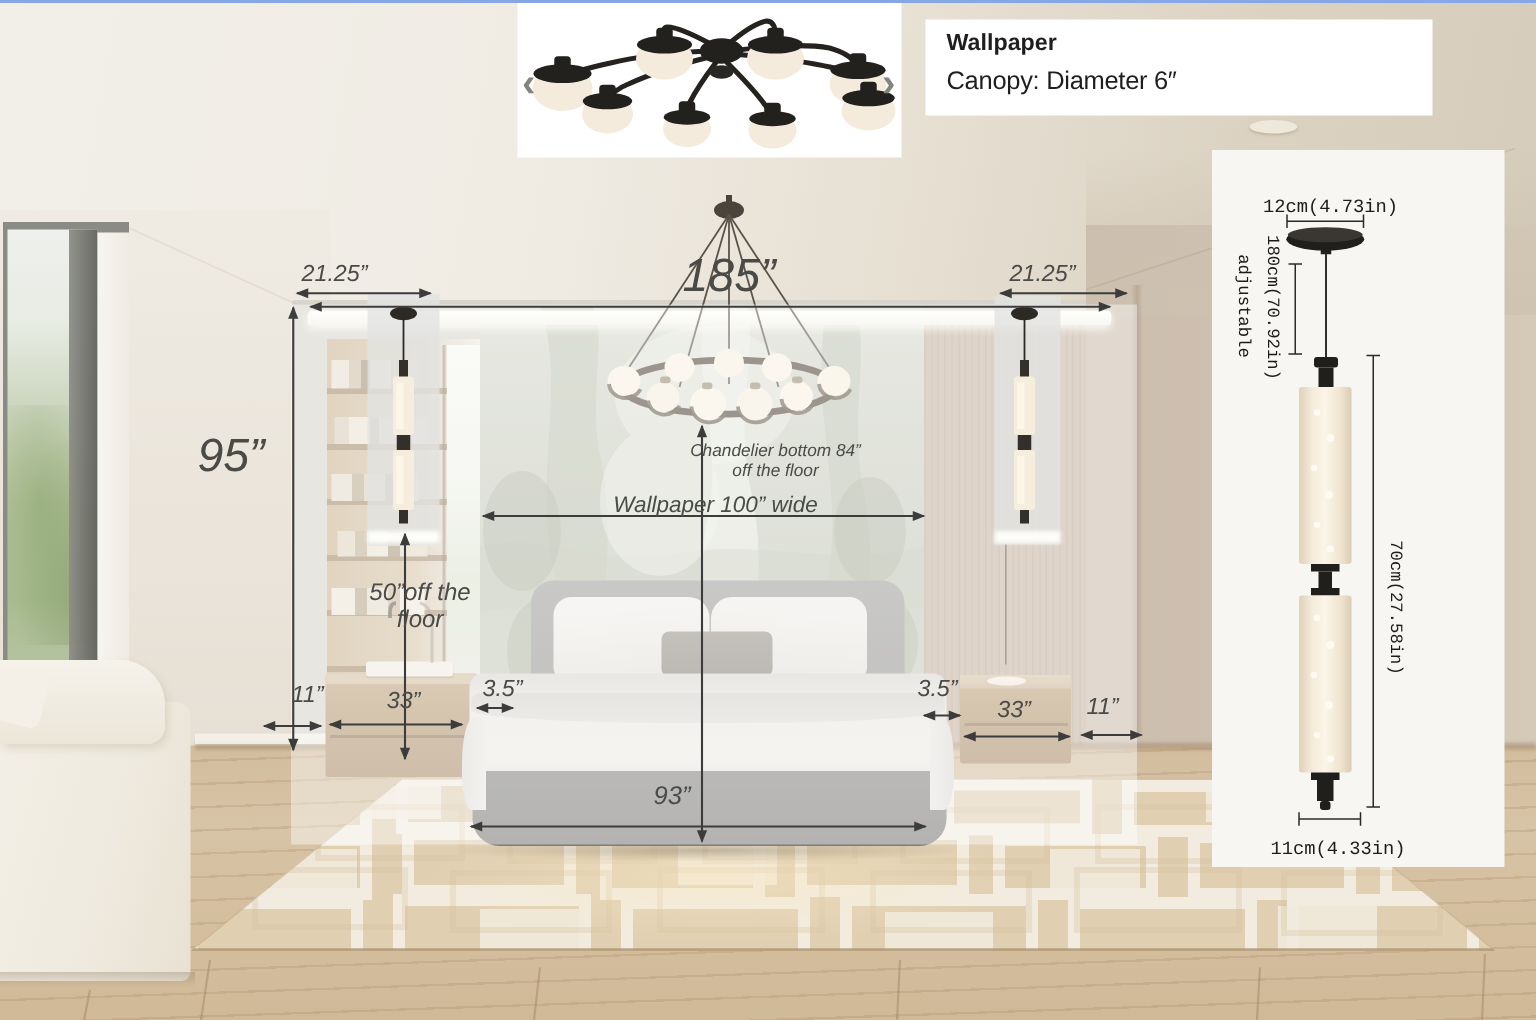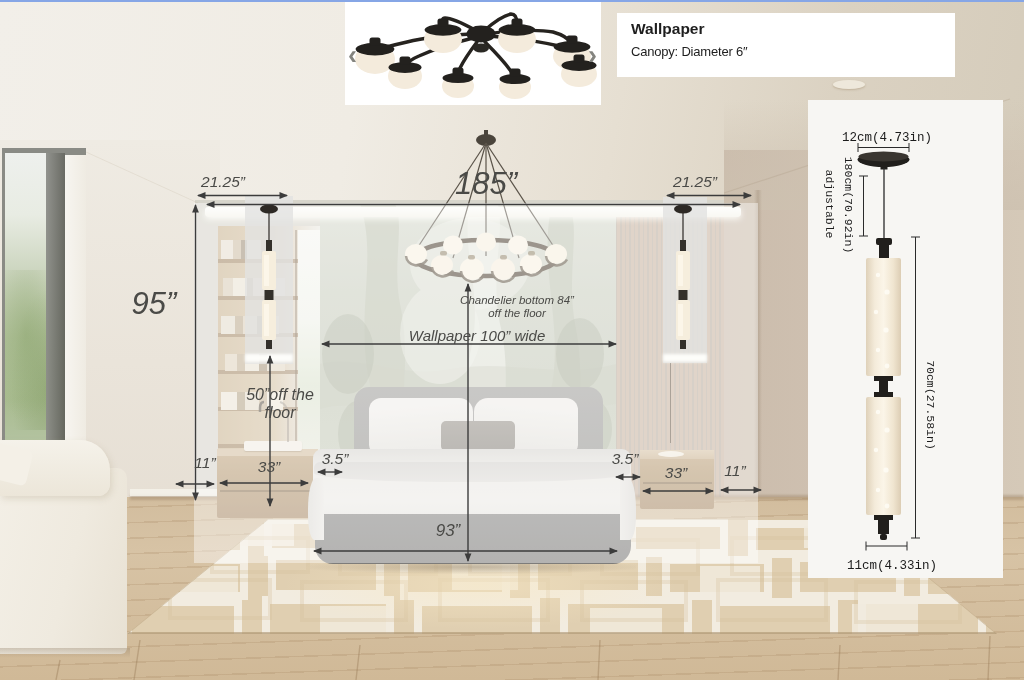--- a/index.html
+++ b/index.html
@@ -438,21 +438,21 @@
   </svg>
 
   <div class="abs" style="left:348px;top:40px;color:#84847f;font-size:27px;font-weight:bold;">‹</div>
 
   <div class="abs" style="left:588px;top:40px;color:#84847f;font-size:27px;font-weight:bold;">›</div>
 
   <div class="abs" style="left:617px;top:13px;width:338px;height:64px;background:#ffffff;"></div>
 
   <div class="abs" style="left:631px;top:20px;font-size:15.5px;font-weight:bold;color:#1e1e1e;">Wallpaper</div>
 
-  <div class="abs" style="left:631px;top:44px;font-size:13px;letter-spacing:-0.2px;color:#1e1e1e;">Canopy: Diameter 6″</div>
+  <div class="abs" style="left:631px;top:44px;font-size:17px;letter-spacing:-0.2px;color:#1e1e1e;">Canopy: Diameter 6″</div>
 
 
   <div class="abs" style="left:833px;top:80px;width:32px;height:9px;background:#eee8db;border-radius:50%;box-shadow:0 1px 2px rgba(165,145,115,.5);"></div>
 
   <div class="abs" style="left:808px;top:100px;width:195px;height:478px;background:#f7f6f3;"></div>
 
   <svg class="abs" style="left:808px;top:100px;" width="195" height="478" viewBox="0 0 195 478">
     <defs>
       <linearGradient id="tubeg" x1="0" y1="0" x2="1" y2="0">
         <stop offset="0" stop-color="#dfd1b9"></stop>

